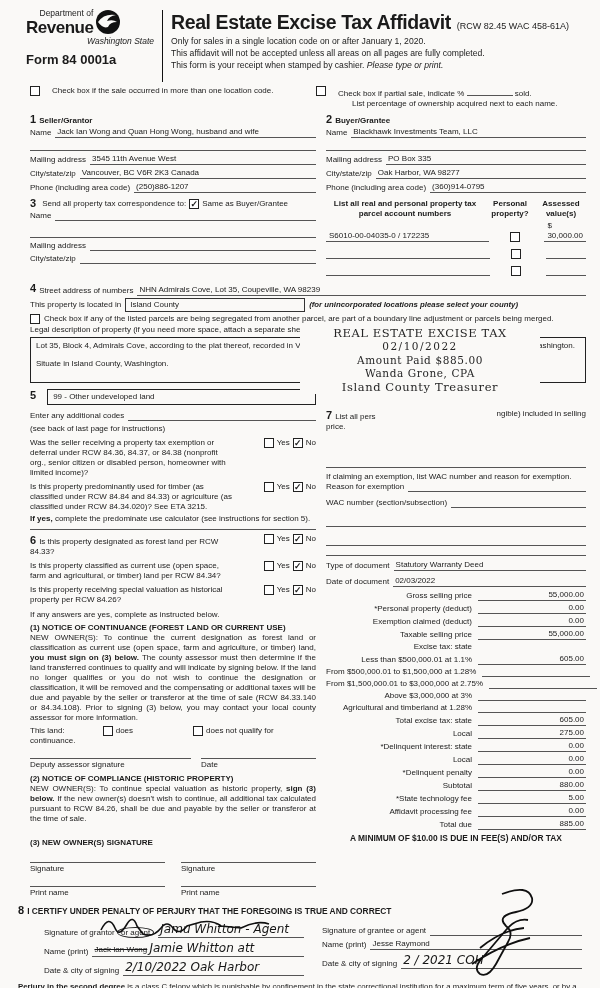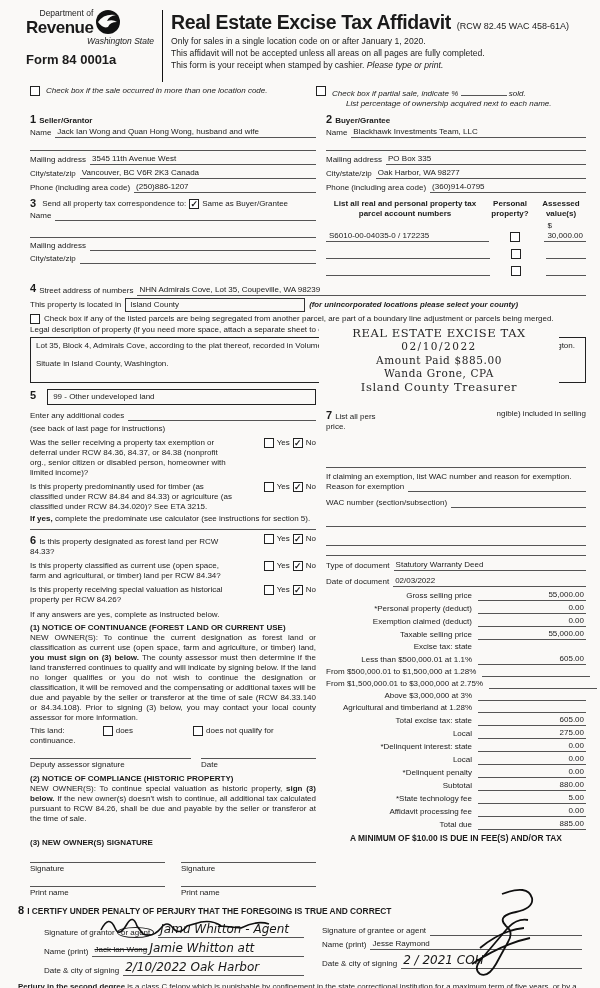--- a/index.html
+++ b/index.html
@@ -28,39 +28,39 @@
   .cb i{font-style:normal;font-size:9px;line-height:8px;font-weight:bold;}
   .field{display:flex;align-items:flex-end;margin-bottom:3px;}
   .lbl{white-space:nowrap;margin-right:4px;}
   .line{flex:1;border-bottom:1px solid #555;min-height:9px;padding:0 2px;}
   .rule{border-bottom:1px solid #555;height:1px;margin:4px 0;}
   .secnum{font-weight:bold;font-size:11px;margin-right:3px;}
   .bold{font-weight:bold;}
   .ital{font-style:italic;}
   
   .topchecks{display:flex;padding:4px 14px 2px 30px;gap:4px;}
-  .topchecks .half{display:flex;gap:6px;font-style:italic;}
+  .topchecks .half{display:flex;gap:12px;}
   .half.l{width:282px;flex:none;}
   .cols{display:flex;padding:0 14px 0 30px;}
   .lcol{width:286px;flex:none;padding-right:10px;}
   .rcol{flex:1;min-width:0;}
   .sect{padding:2px 14px 0 30px;}
   
   .ptable-hd{display:flex;font-weight:bold;text-align:center;margin-bottom:2px;}
   .ptable-hd .c1{width:158px;}.ptable-hd .c2{width:52px;}.ptable-hd .c3{flex:1;}
   .prow{display:flex;align-items:flex-end;margin-bottom:4px;}
   .prow .pline{width:158px;border-bottom:1px solid #555;min-height:10px;padding:0 3px;}
   .prow .pcb{width:52px;text-align:center;}
   .prow .pval{flex:1;border-bottom:1px solid #555;min-height:10px;padding:0 3px;margin-left:4px;}
   
   .legalbox{border:1.2px solid #222;margin:2px 14px 0 30px;padding:3px 5px;min-height:38px;}
   
   .county-box{border:1px solid #333;padding:1px 4px;min-width:170px;display:inline-block;}
   
-  .stamp{position:absolute;left:319px;top:326px;width:240px;text-align:center;
+  .stamp{position:absolute;left:300px;top:326px;width:240px;text-align:center;
          font-family:"DejaVu Serif",serif;color:#262626;letter-spacing:0.6px;z-index:5;
          background:#faf9f7;}
   .stamp .s1{font-size:11.5px;}
   .stamp .s2{font-size:10.5px;}
   .stamp .s3{font-size:10.5px;letter-spacing:1.5px;}
   
   .codebox{border:1.2px solid #222;padding:2px 5px;flex:1;}
   .qrow{display:flex;align-items:flex-start;margin-top:4px;}
   .qtext{flex:1;padding-right:6px;}
   .yn{white-space:nowrap;display:flex;gap:3px;align-items:center;flex:none;padding-left:24px;}

